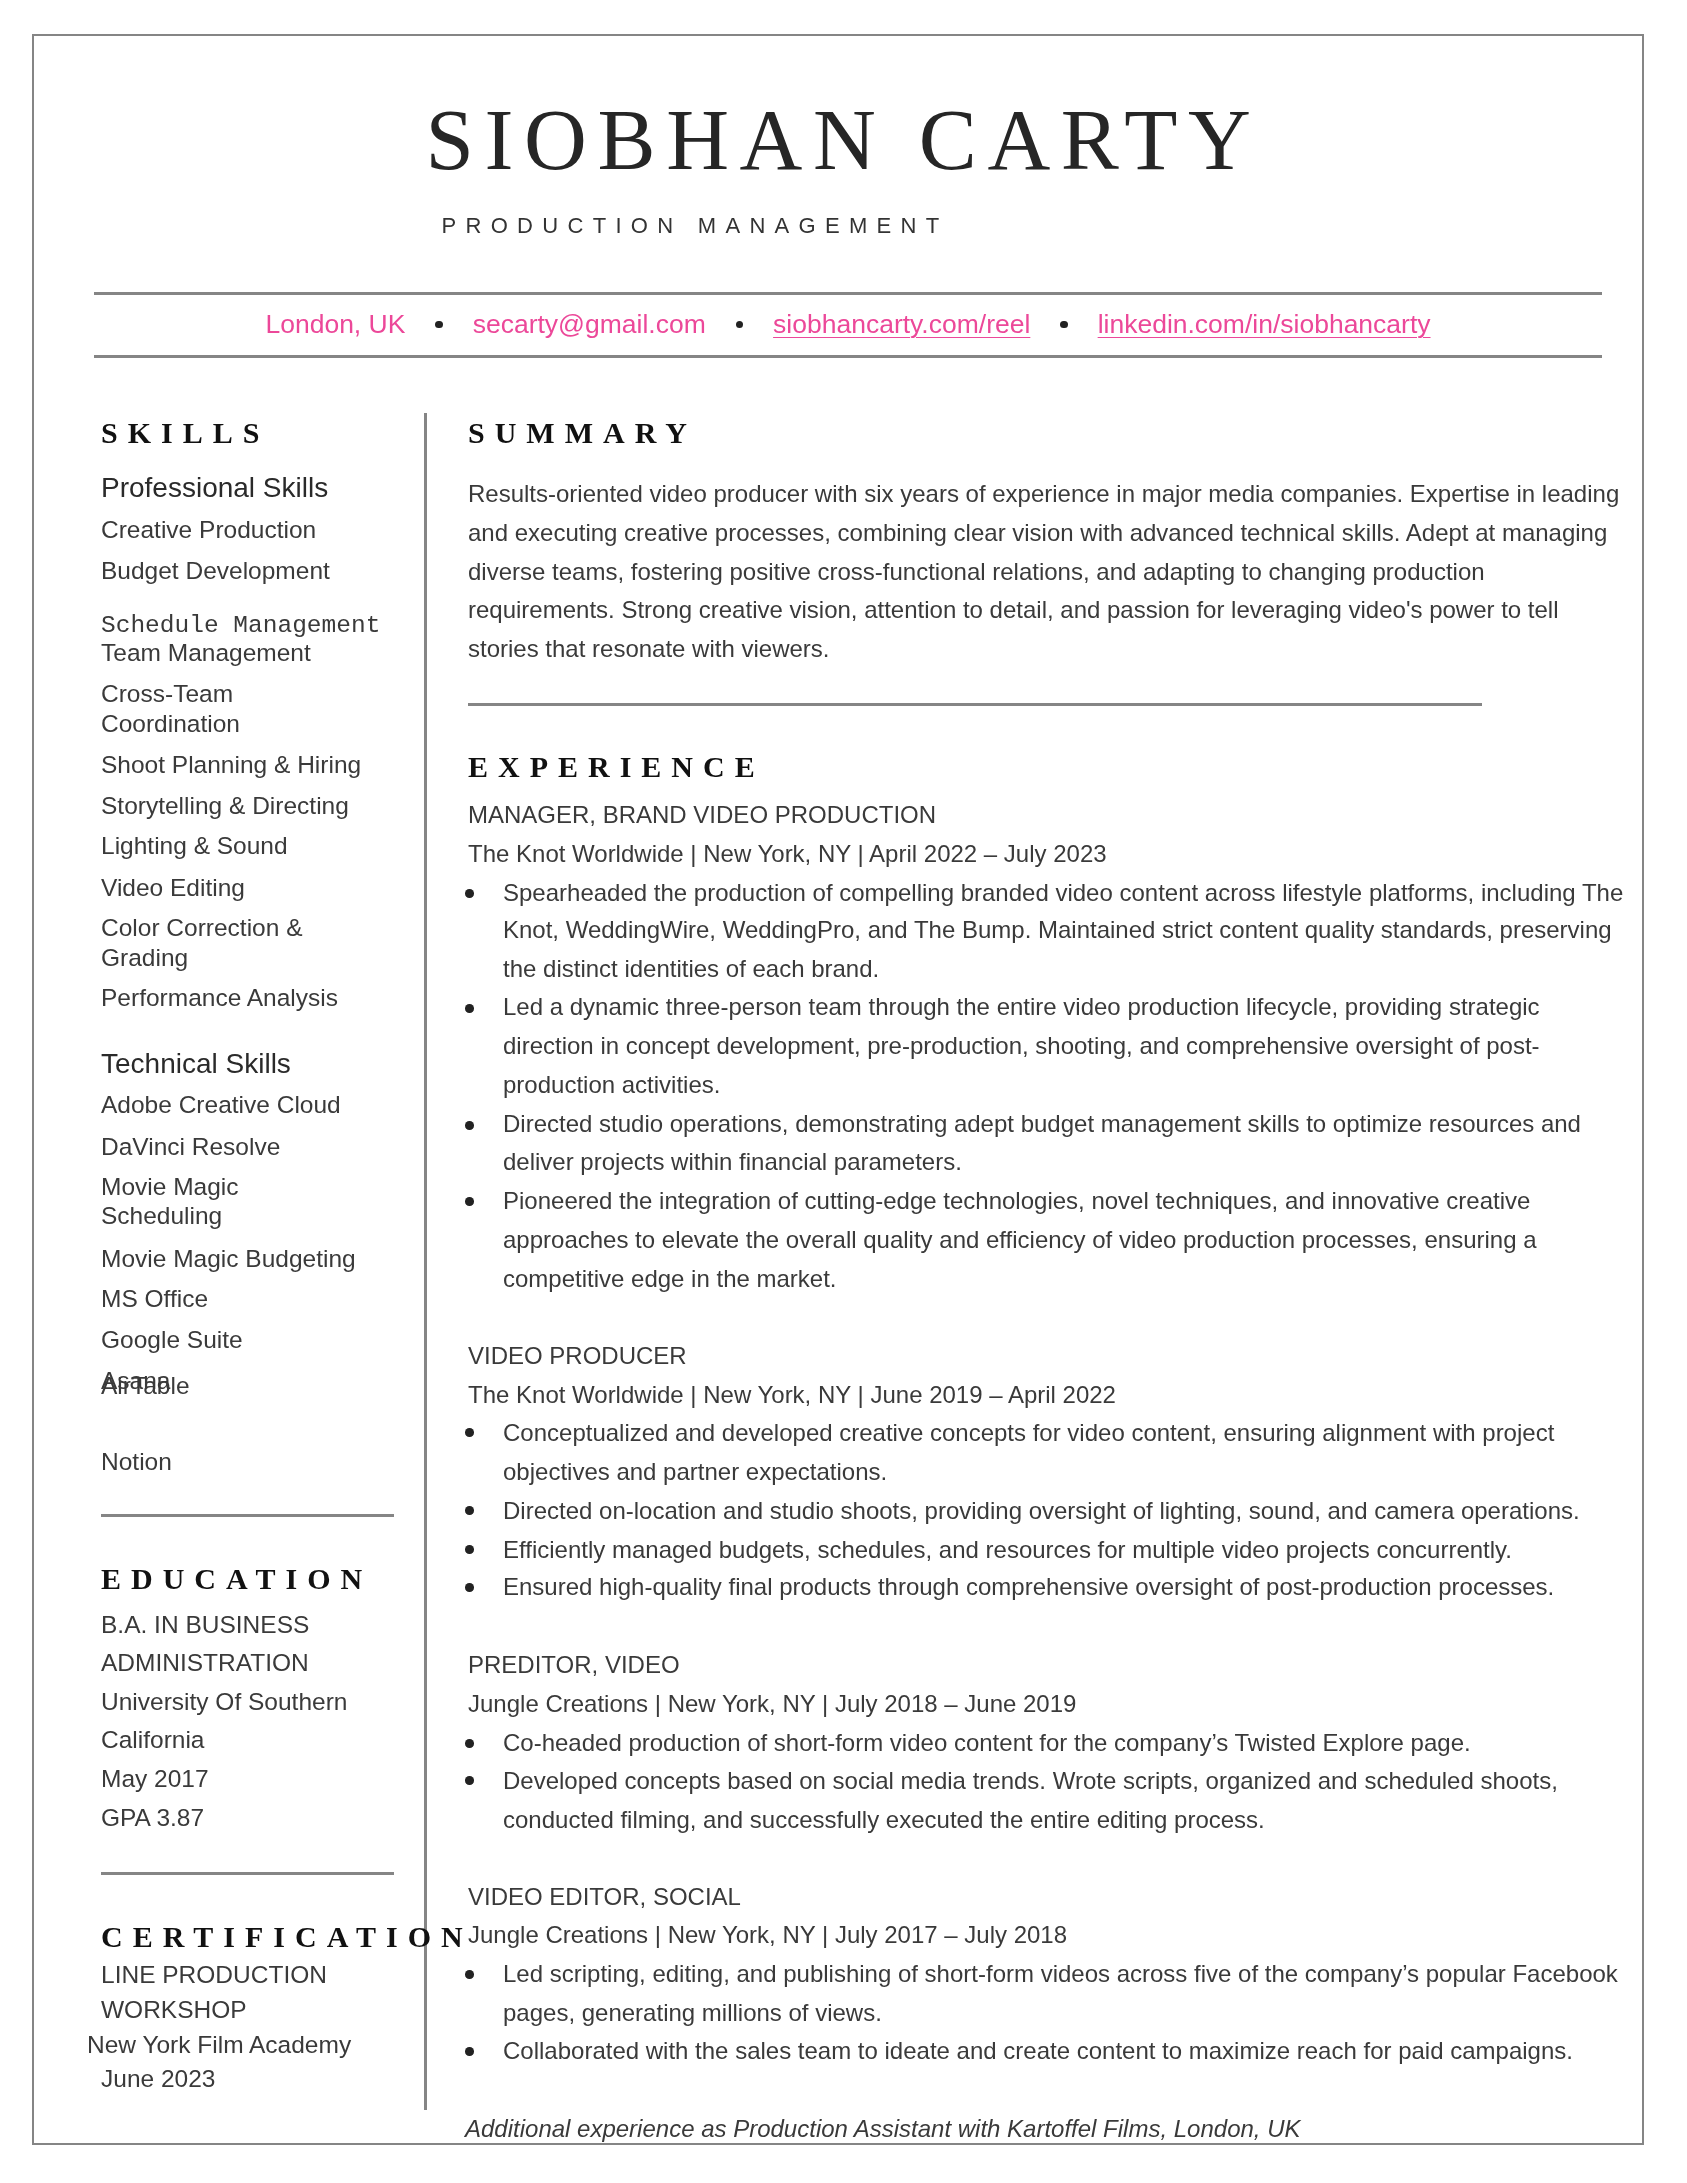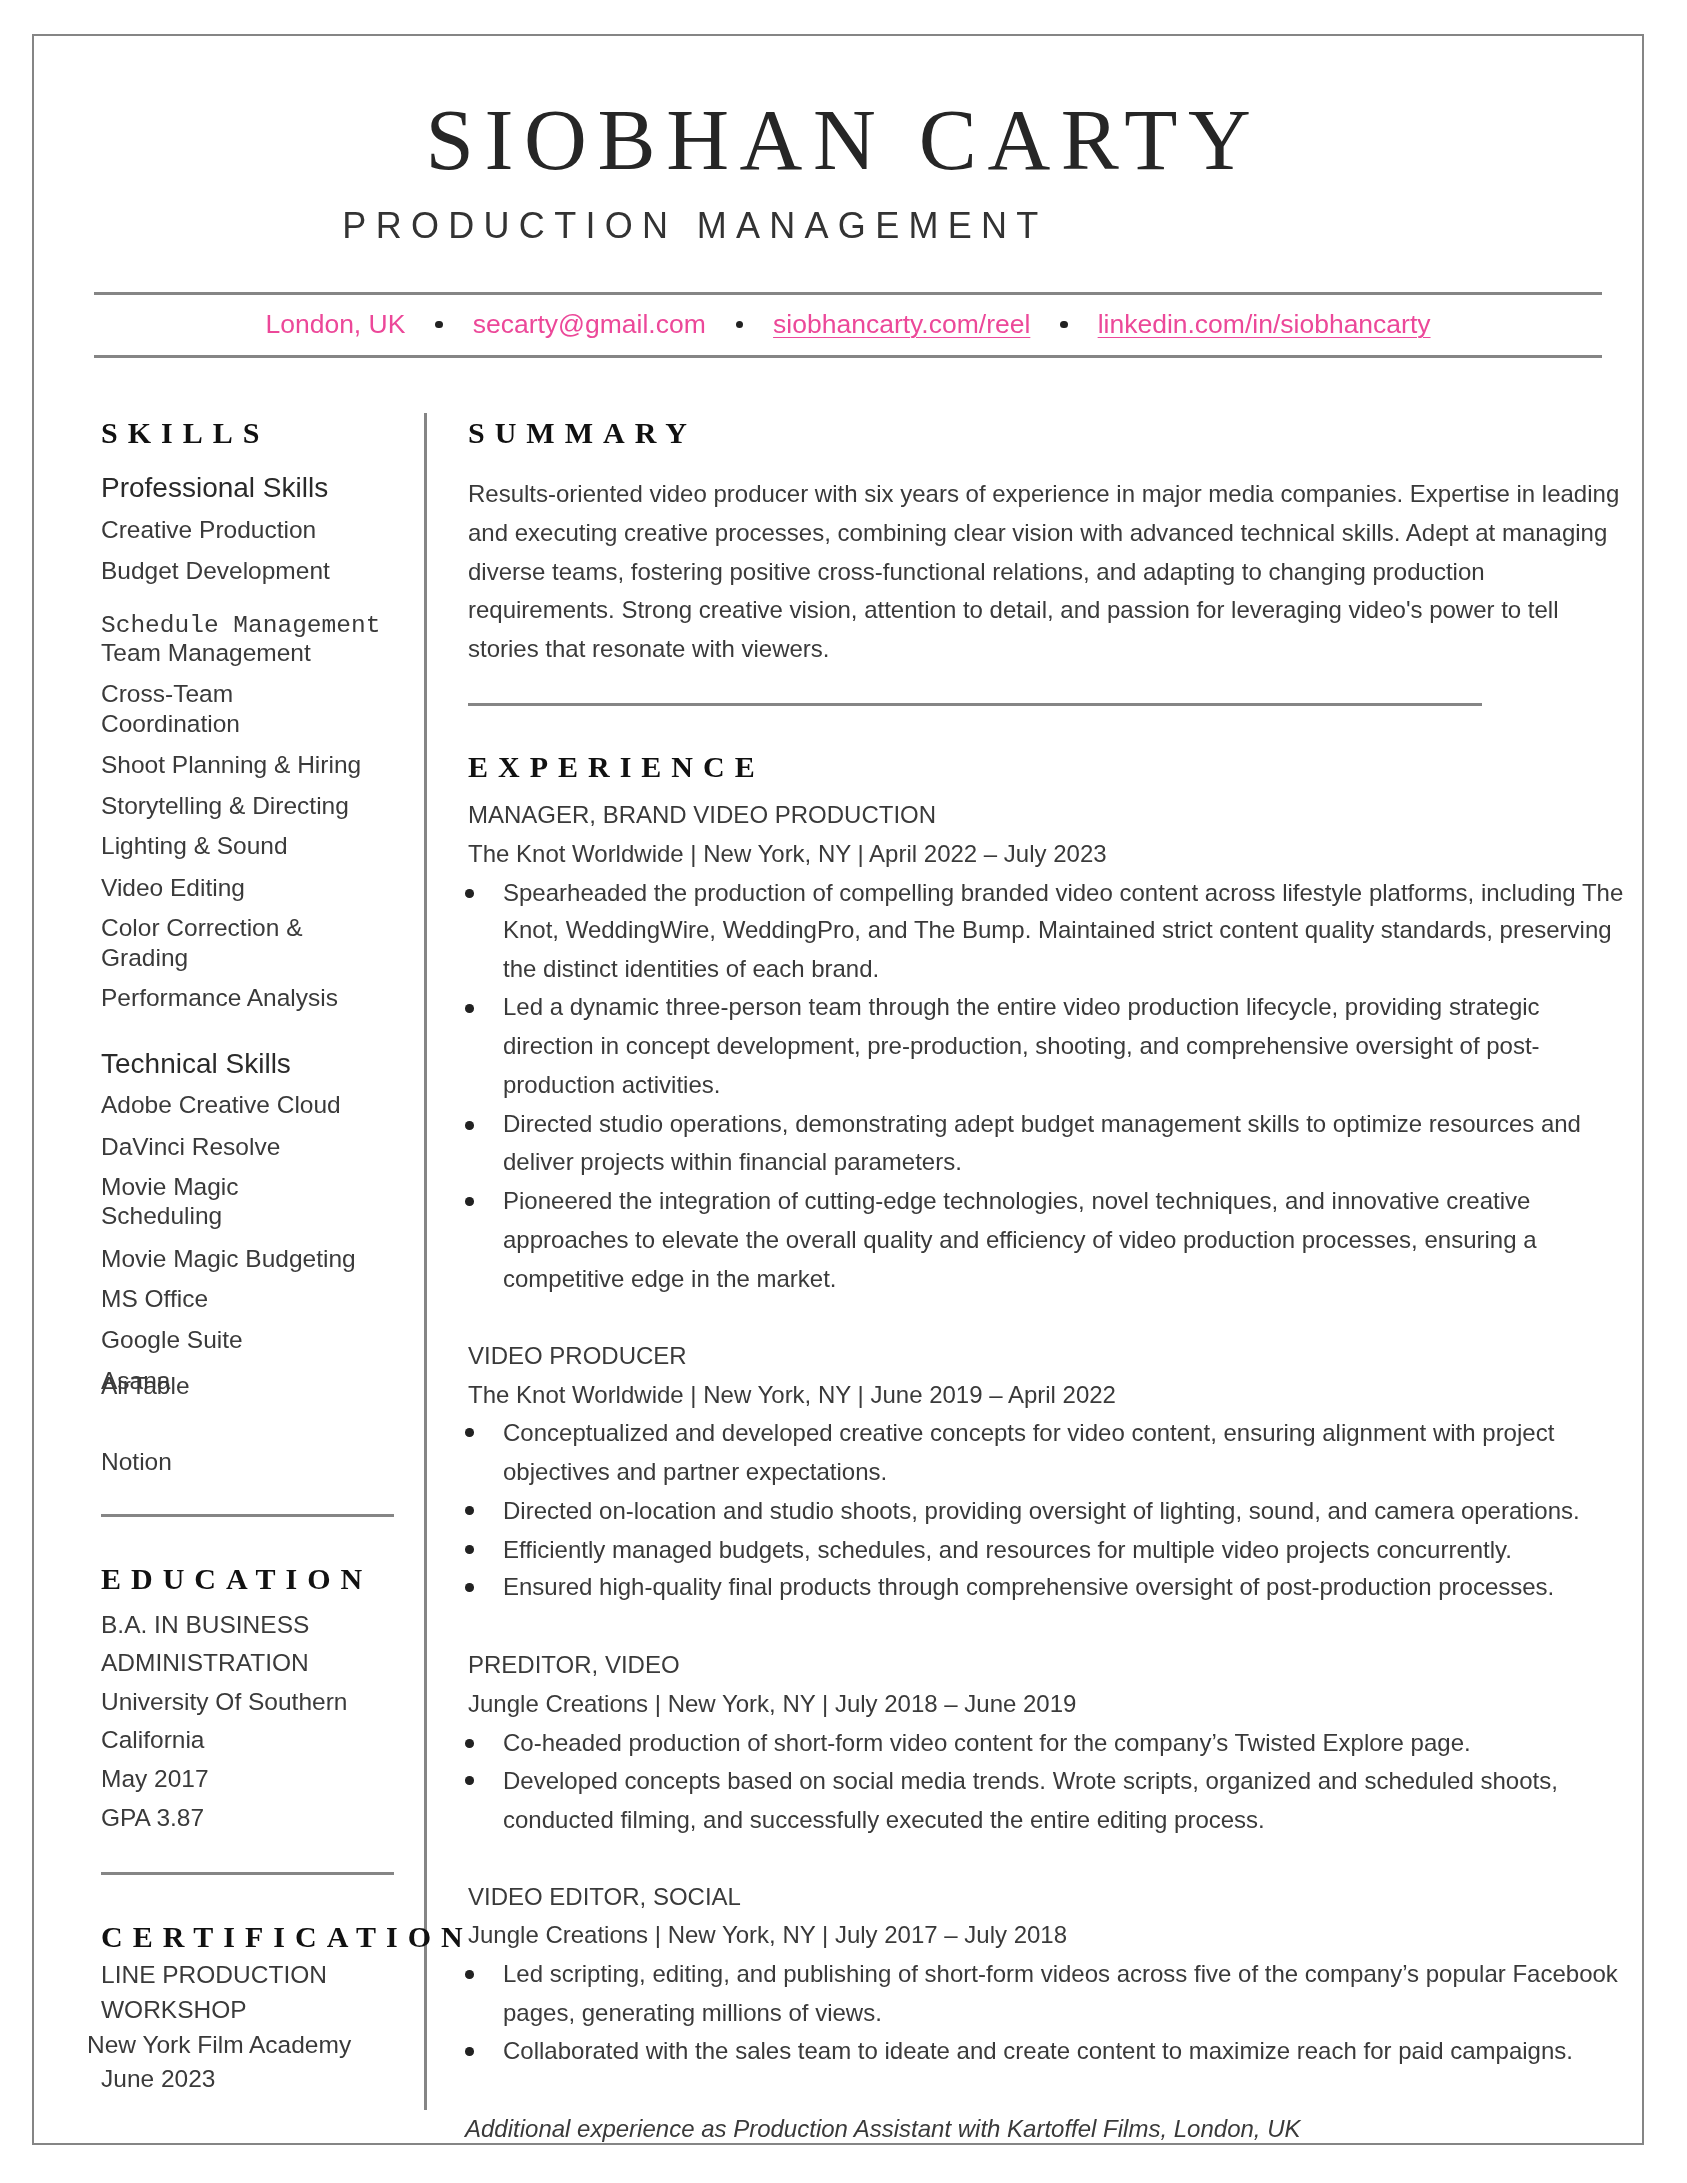--- a/index.html
+++ b/index.html
@@ -2,21 +2,21 @@
 <html style="font-size:10.6px"><head>
 <meta charset="utf-8">
 <style>
   html, body { margin:0; padding:0; background:#ffffff; }
   body { width:1687px; height:2183px; position:relative; overflow:hidden;
          font-family:"Liberation Sans", "DejaVu Sans", sans-serif; color:#2b2b2b; }
   .abs { position:absolute; }
   .border { left:32px; top:34px; width:1612px; height:2111px; border:2.6px solid #858585; box-sizing:border-box; }
   .name { left:0; width:1687px; top:93px; text-align:center; font-family:"Liberation Serif","DejaVu Serif",serif;
           font-size:87px; line-height:93px; letter-spacing:10.6px; color:#262626; font-weight:400; }
-  .subtitle { left:0; width:1390px; top:209px; text-align:center; font-size:36px; line-height:33px;
+  .subtitle { left:0; width:1390px; top:209px; text-align:center; font-size:22px; line-height:33px;
               letter-spacing:9.3px; color:#333; }
   .rule-h { background:#858585; height:3.3px; }
   .contact { left:94px; width:1508px; top:306px; height:37px; display:flex; justify-content:center; align-items:center;
              font-size:26.5px; color:#ec4899; }
   .contact .item { white-space:nowrap; }
   .contact .link { text-decoration:underline; text-underline-offset:4px; text-decoration-thickness:1.3px; }
   .contact .sep { display:inline-block; width:7.3px; height:7.3px; border-radius:50%; background:#222; margin:0 30px; }
   .vrule { left:424px; top:413px; width:3.3px; height:1697px; background:#858585; }
   .sec-head { font-family:"Liberation Serif","DejaVu Serif",serif; font-weight:700; font-size:30px; letter-spacing:10px;
               color:#111; line-height:40px; white-space:nowrap; }

